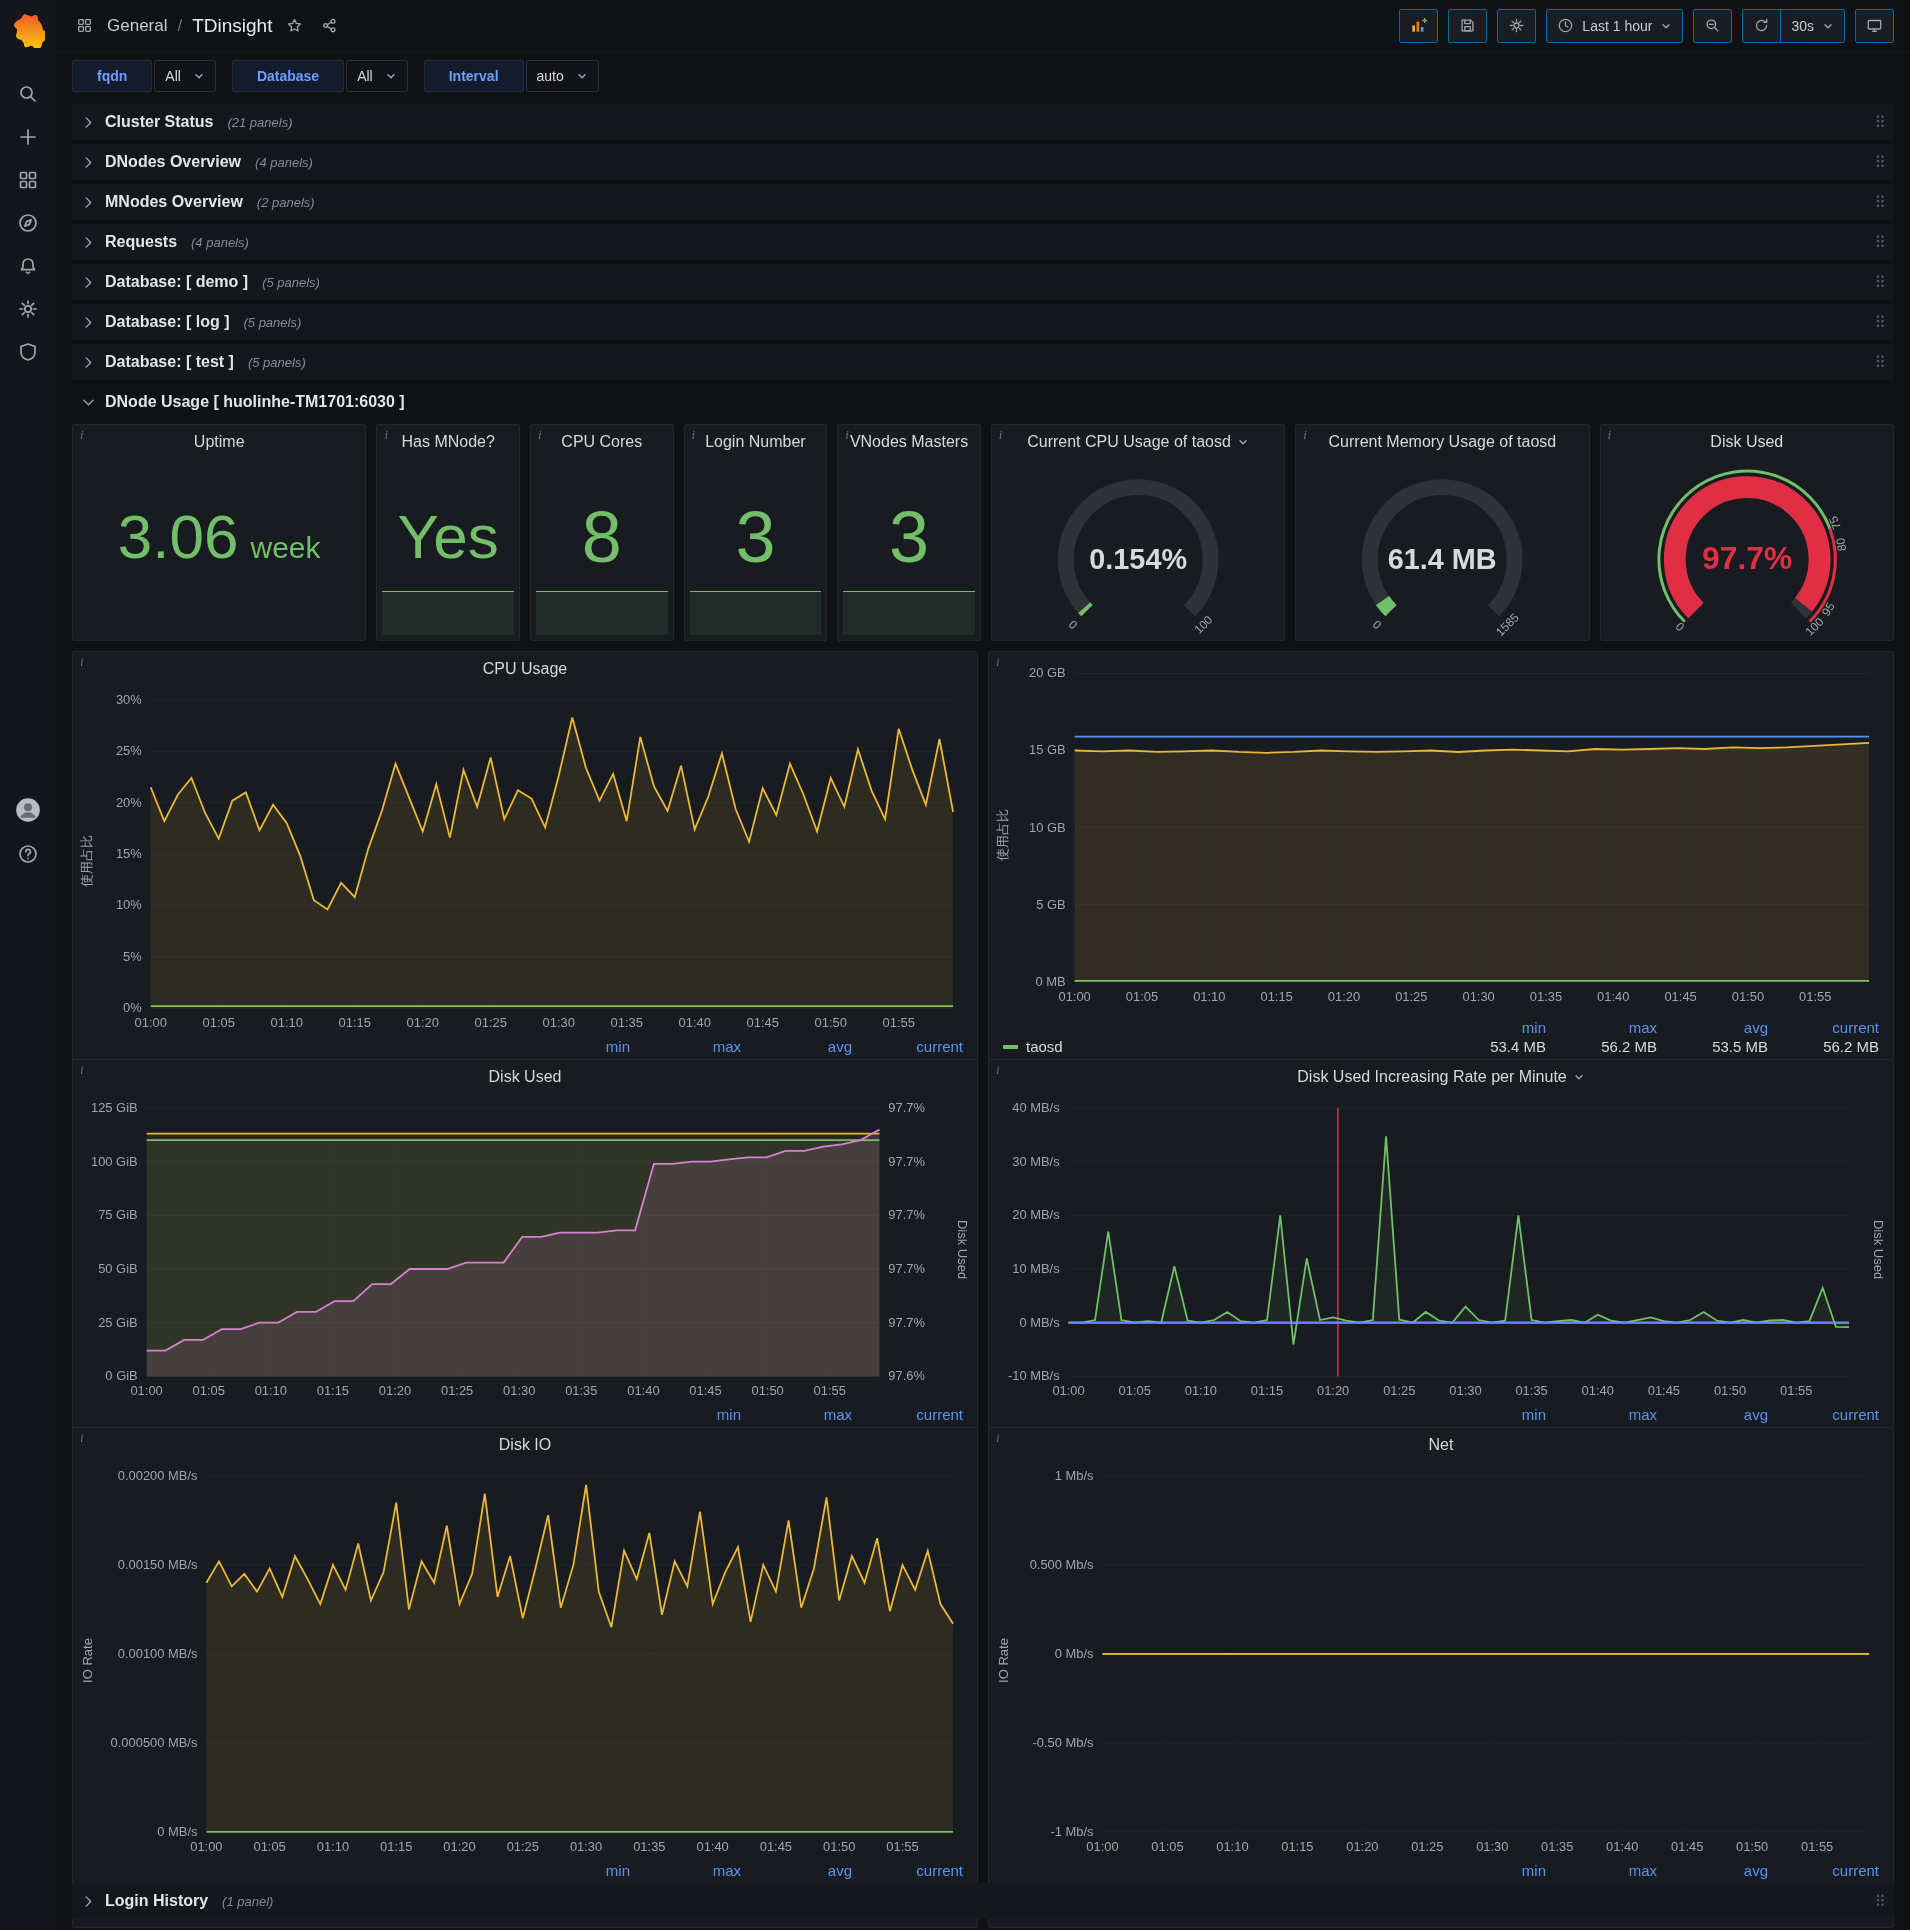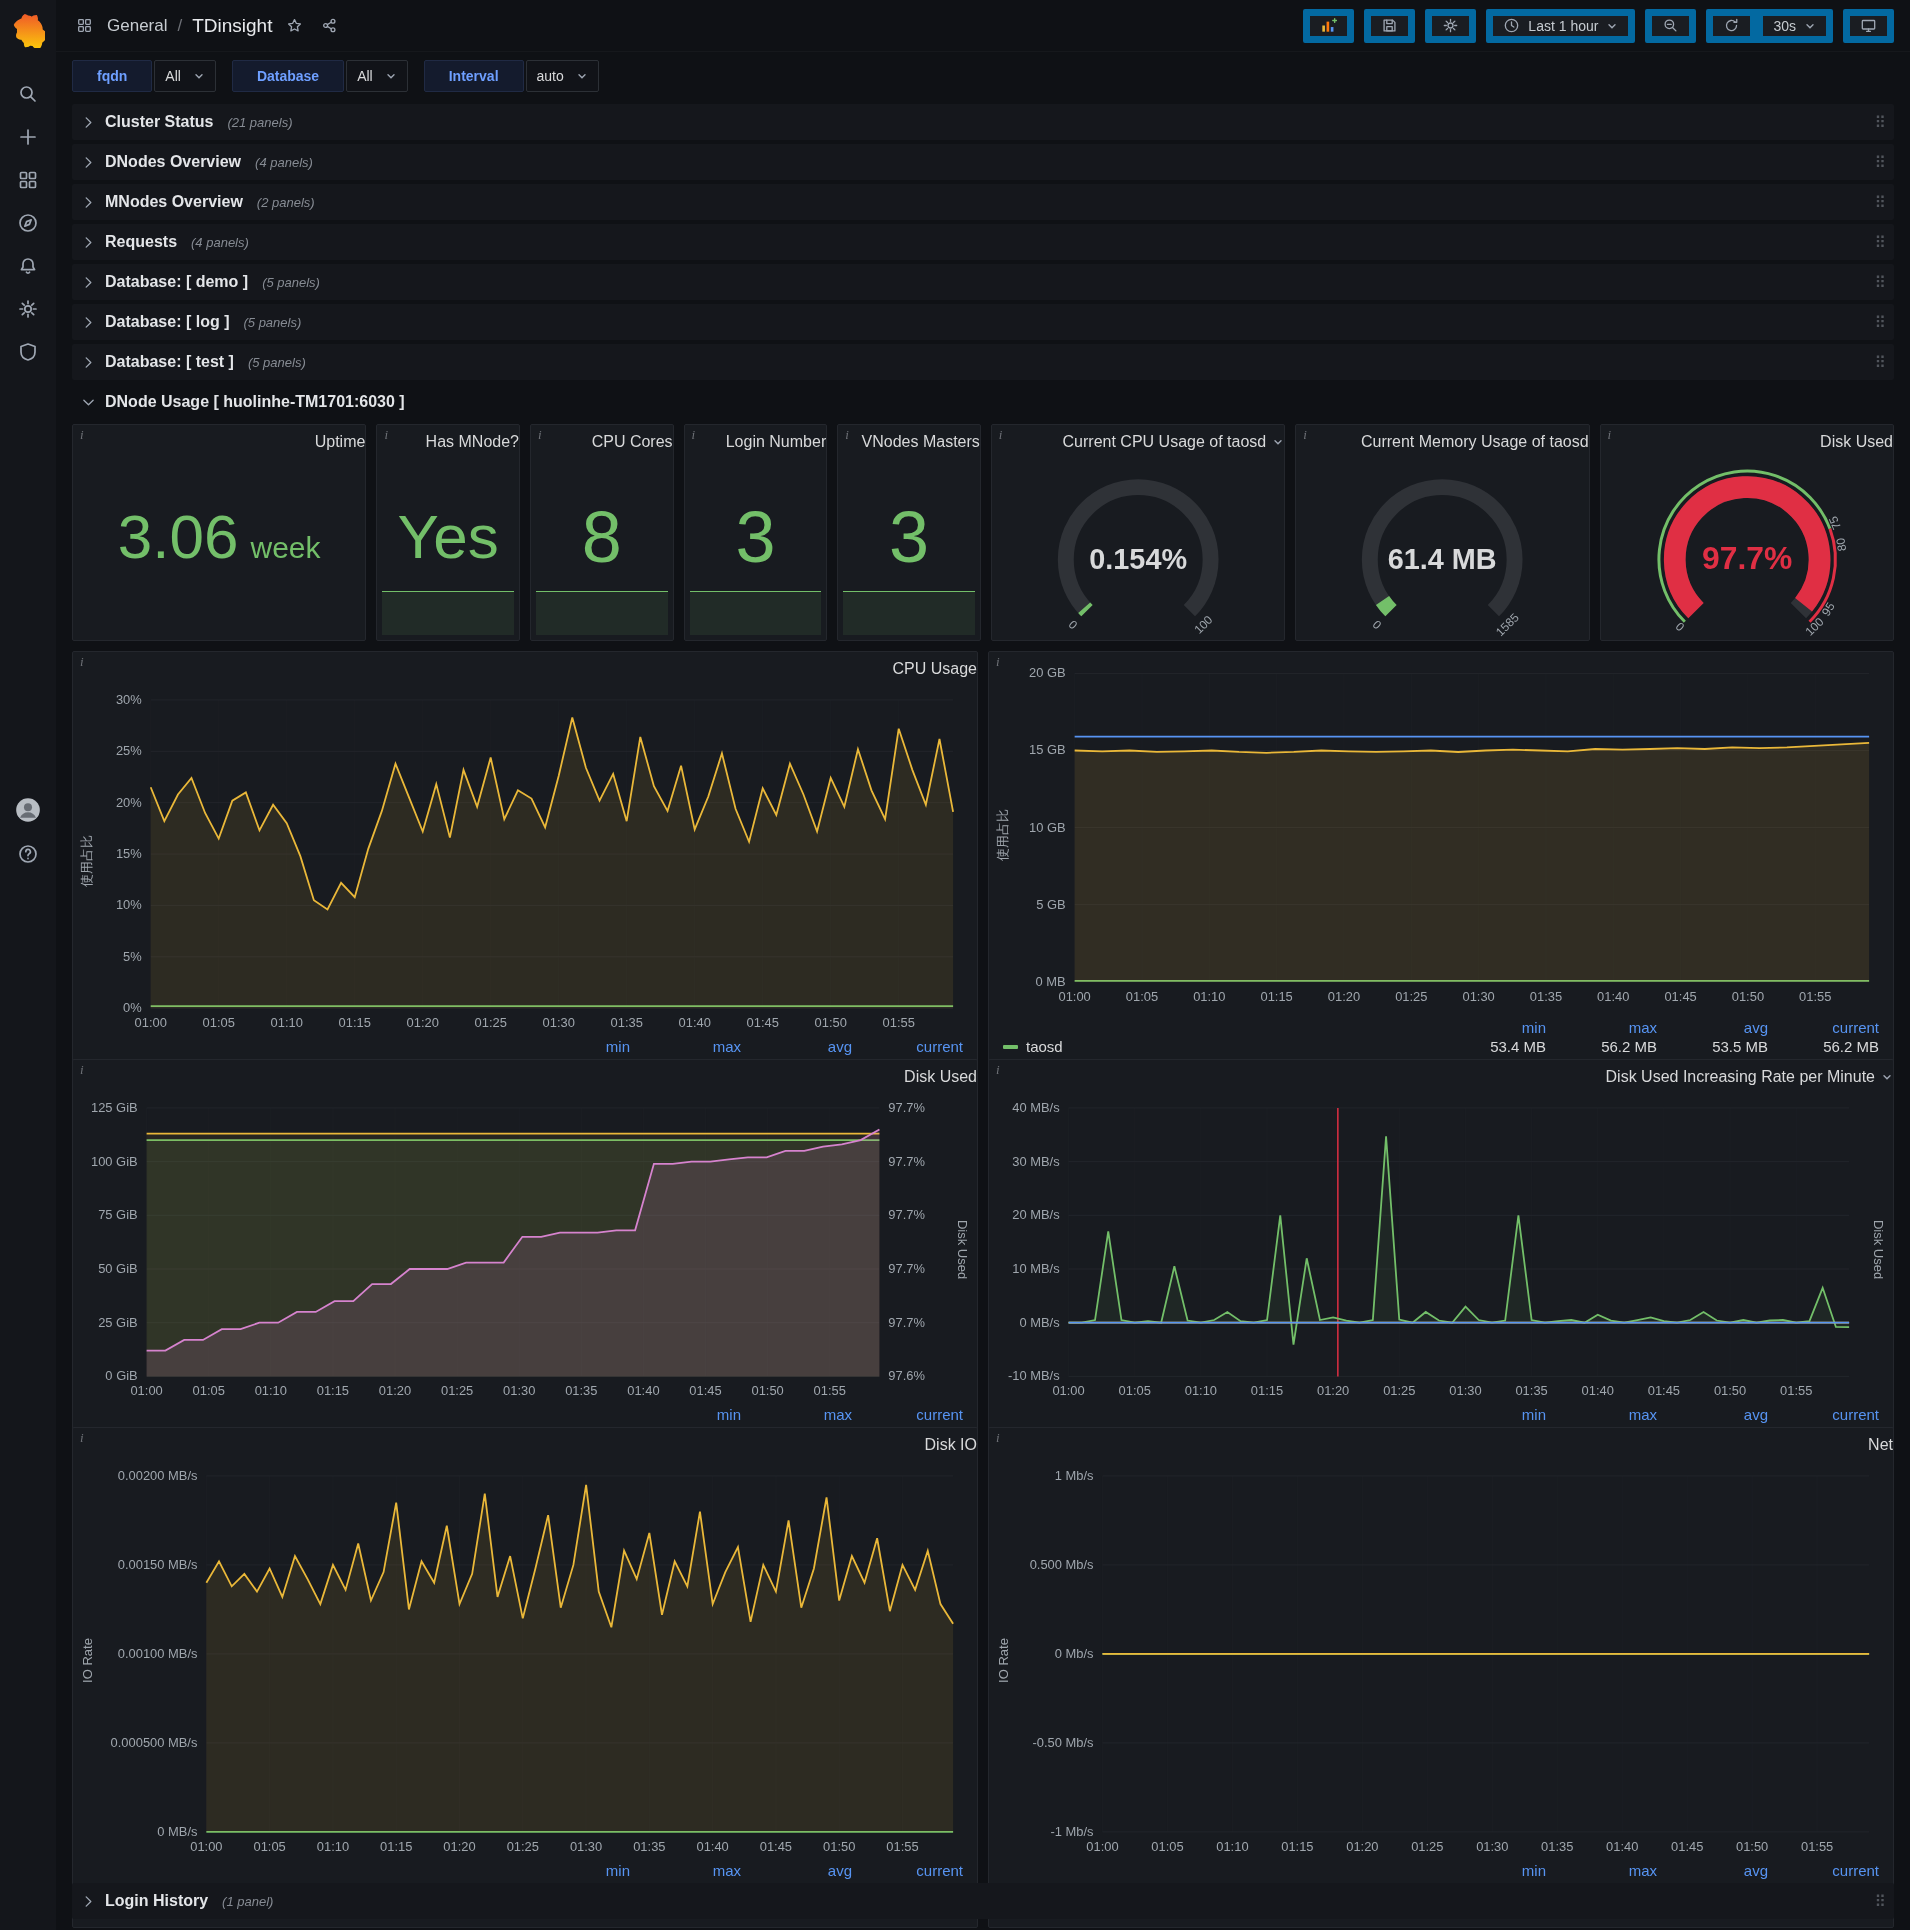--- a/index.html
+++ b/index.html
@@ -16,40 +16,40 @@
 .side-floating{position:absolute;top:788px;left:0;right:0;display:flex;flex-direction:column;align-items:center}
 
 .main{flex:1;display:flex;flex-direction:column;min-width:0}
 .navbar{height:52px;display:flex;align-items:center;justify-content:space-between;padding:0 16px;border-bottom:1px solid rgba(255,255,255,.03)}
 .nav-left{display:flex;align-items:center;gap:10px}
 .crumb-section{color:#c7ccd1;font-size:17px}
 .crumb-sep{color:#6e7177;font-size:17px}
 .crumb-title{color:#e8eaed;font-size:19px}
 .ghost-btn{padding:4px;display:flex;align-items:center}
 .nav-right{display:flex;align-items:center;gap:10px}
-.tool-btn{display:flex;align-items:center;gap:8px;height:34px;padding:0 10px;background:#1a1d22;border:7px solid #0369a1;border-radius:2px;color:#c7ccd1;font-size:14px;white-space:nowrap}
+.tool-btn{display:flex;align-items:center;gap:8px;height:34px;padding:0 10px;background:#1a1d22;border:1px solid #0369a1;border-radius:2px;color:#c7ccd1;font-size:14px;white-space:nowrap}
 .btn-group{display:flex}
 .btn-group .tool-btn:first-child{border-radius:2px 0 0 2px}
 .btn-group .tool-btn:last-child{border-radius:0 2px 2px 0;margin-left:-1px}
 
 .submenu{display:flex;align-items:center;gap:16px;padding:8px 16px 12px}
 .var-group{display:flex;align-items:center;gap:2px}
 .var-label{height:32px;display:flex;align-items:center;padding:0 24px;background:#141b2d;color:#6e9fff;border:1px solid #20declare2a44;border:1px solid #202a44;border-radius:2px;font-size:14px;font-weight:700}
 .var-value{height:32px;display:flex;align-items:center;gap:12px;padding:0 10px;background:#111318;border:1px solid #2c3036;border-radius:2px;font-size:14px;color:#d8d9da}
 
 .dashboard{flex:1;padding:0 16px 12px;overflow:hidden}
 .dash-row{height:36px;display:flex;align-items:center;gap:8px;margin-bottom:4px;background:#15171c;border-radius:2px;cursor:pointer;position:relative;padding:0 8px}
 .row-title{font-weight:700;font-size:16px;color:#e3e5e8}
 .row-count{font-style:italic;font-size:13px;color:#868b93;margin-left:6px}
 .row-drag{margin-left:auto;color:#51555c;font-size:16px}
 .expanded-row{background:transparent}
 
 .panel{background:#181b20;border:1px solid #24272d;border-radius:2px;position:relative;display:flex;flex-direction:column;min-width:0}
 .panel-info{position:absolute;top:3px;left:7px;font-size:13px;color:#6e7177;font-style:italic;font-family:"Liberation Serif",serif;z-index:2;line-height:1}
-.panel-title{height:34px;flex-shrink:0;display:flex;align-items:center;justify-content:flex-end;gap:6px;font-size:16px;font-weight:500;color:#d8d9da;white-space:nowrap;overflow:hidden;cursor:pointer}
+.panel-title{height:34px;flex-shrink:0;display:flex;align-items:center;justify-content:center;gap:6px;font-size:16px;font-weight:500;color:#d8d9da;white-space:nowrap;overflow:hidden;cursor:pointer}
 .stat-row{display:grid;grid-template-columns:2.05fr 1fr 1fr 1fr 1fr 2.05fr 2.05fr 2.05fr;gap:10px;height:217px;margin-bottom:10px}
 .stat-body{flex:1;display:flex;align-items:center;justify-content:center;gap:12px;padding-bottom:26px}
 .stat-value{font-size:62px;font-weight:500;color:#73bf69;line-height:1}
 .stat-value.big-digit{font-size:72px}
 .stat-unit{font-size:30px;font-weight:500;color:#73bf69;align-self:center;margin-top:22px}
 .spark{position:absolute;left:5px;right:5px;bottom:5px;height:44px;background:rgba(115,191,105,.10);border-top:1.5px solid #73bf69}
 .gauge{flex:1;width:100%;min-height:0}
 
 .graph-row{display:grid;grid-template-columns:1fr 1fr;gap:10px;margin-bottom:10px}
 .graph-row.r1{height:398px}

